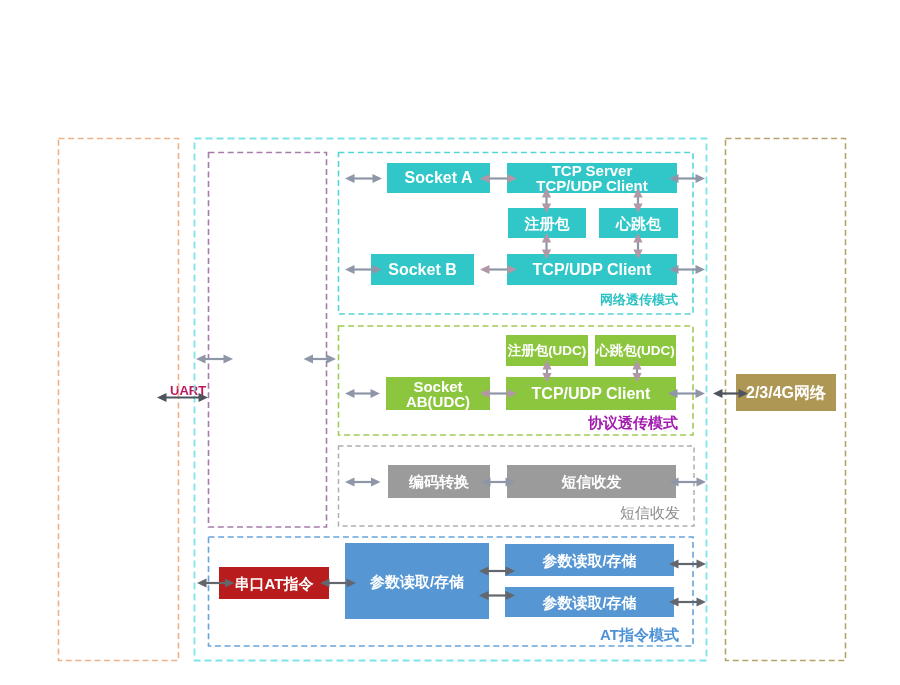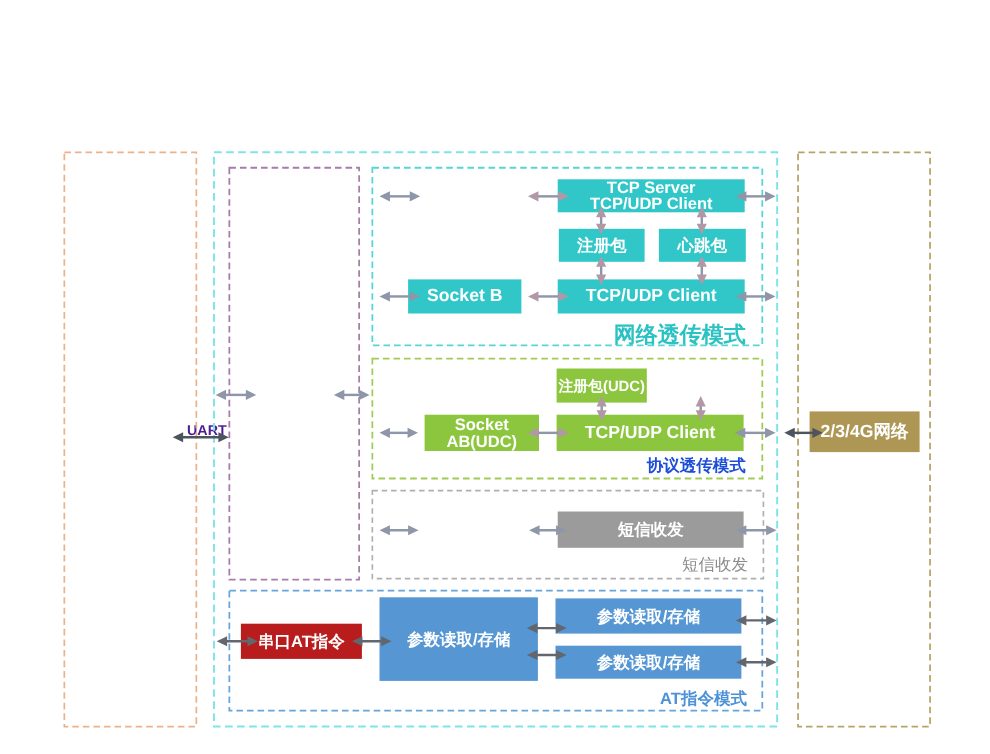--- a/index.html
+++ b/index.html
@@ -24,25 +24,25 @@
   .n-socketab   {left:386px; top:377px; width:104px; height:33px; font-size:15px; background:#8cc63e;}
   .n-tcpclient-g{left:506px; top:377px; width:170px; height:33px; font-size:16px; background:#8cc63e;}
   .n-encode     {left:388px; top:465px; width:102px; height:33px; font-size:15px; background:#9b9b9b;}
   .n-sms        {left:507px; top:465px; width:169px; height:33px; font-size:15px; background:#9b9b9b;}
   .n-atcmd      {left:219px; top:567px; width:110px; height:32px; font-size:15px; background:#b91c1c;}
   .n-parammain  {left:345px; top:543px; width:144px; height:76px; font-size:15px; background:#5596d3;}
   .n-param1     {left:505px; top:544px; width:169px; height:32px; font-size:15px; background:#5596d3;}
   .n-param2     {left:505px; top:587px; width:169px; height:30px; font-size:15px; background:#5596d3;}
   .n-network    {left:736px; top:374px; width:100px; height:37px; font-size:16px; background:#ae9754;}
   
-  .l-net  {left:558px; top:291px; width:120px; font-size:20px; color:#2bc2c3;}
-  .l-proto{left:558px; top:414px; width:120px; font-size:15px; color:#1d4ed8;}
+  .l-net  {left:558px; top:291px; width:120px; font-size:13px; color:#2bc2c3;}
+  .l-proto{left:558px; top:414px; width:120px; font-size:15px; color:#a21caf;}
   .l-sms  {left:558px; top:504px; width:122px; font-size:15px; color:#8b8b8b; font-weight:normal;}
   .l-at   {left:558px; top:626px; width:121px; font-size:15px; color:#4d92d6;}
-  .l-uart {position:absolute;left:170px; top:383px; width:36px; font-size:13px; color:#4c1d95;
+  .l-uart {position:absolute;left:170px; top:383px; width:36px; font-size:13px; color:#be185d;
            font-weight:bold; text-align:center; white-space:nowrap;}
 </style>
 </head>
 <body>
 
 <div id="stage">
   <svg id="arrow-layer" viewBox="0 0 900 685" xmlns="http://www.w3.org/2000/svg">
       <rect x="58.5" y="138.5" width="120" height="522" fill="none" stroke="#ecb289" stroke-width="1.6" stroke-dasharray="6 3.6"></rect>
       <rect x="194.5" y="138.5" width="512" height="522" fill="none" stroke="#7fe4e7" stroke-width="1.8" stroke-dasharray="7 4"></rect>
       <rect x="725.5" y="138.5" width="120" height="522" fill="none" stroke="#b7a369" stroke-width="1.6" stroke-dasharray="6 3.6"></rect>
@@ -189,20 +189,23 @@
       <g>
         <line x1="720.5" y1="393.5" x2="740.5" y2="393.5" stroke="#4e545e" stroke-width="2.2"></line>
         <polygon points="713,393.5 722.5,398.1 722.5,388.9" fill="#4e545e"></polygon>
         <polygon points="748,393.5 738.5,398.1 738.5,388.9" fill="#4e545e"></polygon>
       </g>
     </svg>
 
   <div class="l-uart">UART</div>
 
 
+  <div class="node n-socketa">
+      <span>Socket A</span>
+    </div>
   <div class="node n-tcpserver">
     <span>TCP Server</span>
     <span>TCP/UDP Client</span>
   </div>
   <div class="node n-regpkt">
       <span>注册包</span>
     </div>
   <div class="node n-heartpkt">
       <span>心跳包</span>
     </div>
@@ -210,29 +213,35 @@
       <span>Socket B</span>
     </div>
   <div class="node n-tcpclient-t">
       <span>TCP/UDP Client</span>
     </div>
   <div class="seclabel l-net">网络透传模式</div>
 
   <div class="node n-regudc">
       <span>注册包(UDC)</span>
     </div>
+  <div class="node n-heartudc">
+      <span>心跳包(UDC)</span>
+    </div>
   <div class="node n-socketab">
     <span>Socket</span>
     <span>AB(UDC)</span>
   </div>
   <div class="node n-tcpclient-g">
       <span>TCP/UDP Client</span>
     </div>
   <div class="seclabel l-proto">协议透传模式</div>
 
+  <div class="node n-encode">
+      <span>编码转换</span>
+    </div>
   <div class="node n-sms">
       <span>短信收发</span>
     </div>
   <div class="seclabel l-sms">短信收发</div>
 
   <div class="node n-atcmd">
       <span>串口AT指令</span>
     </div>
   <div class="node n-parammain">
       <span>参数读取/存储</span>

